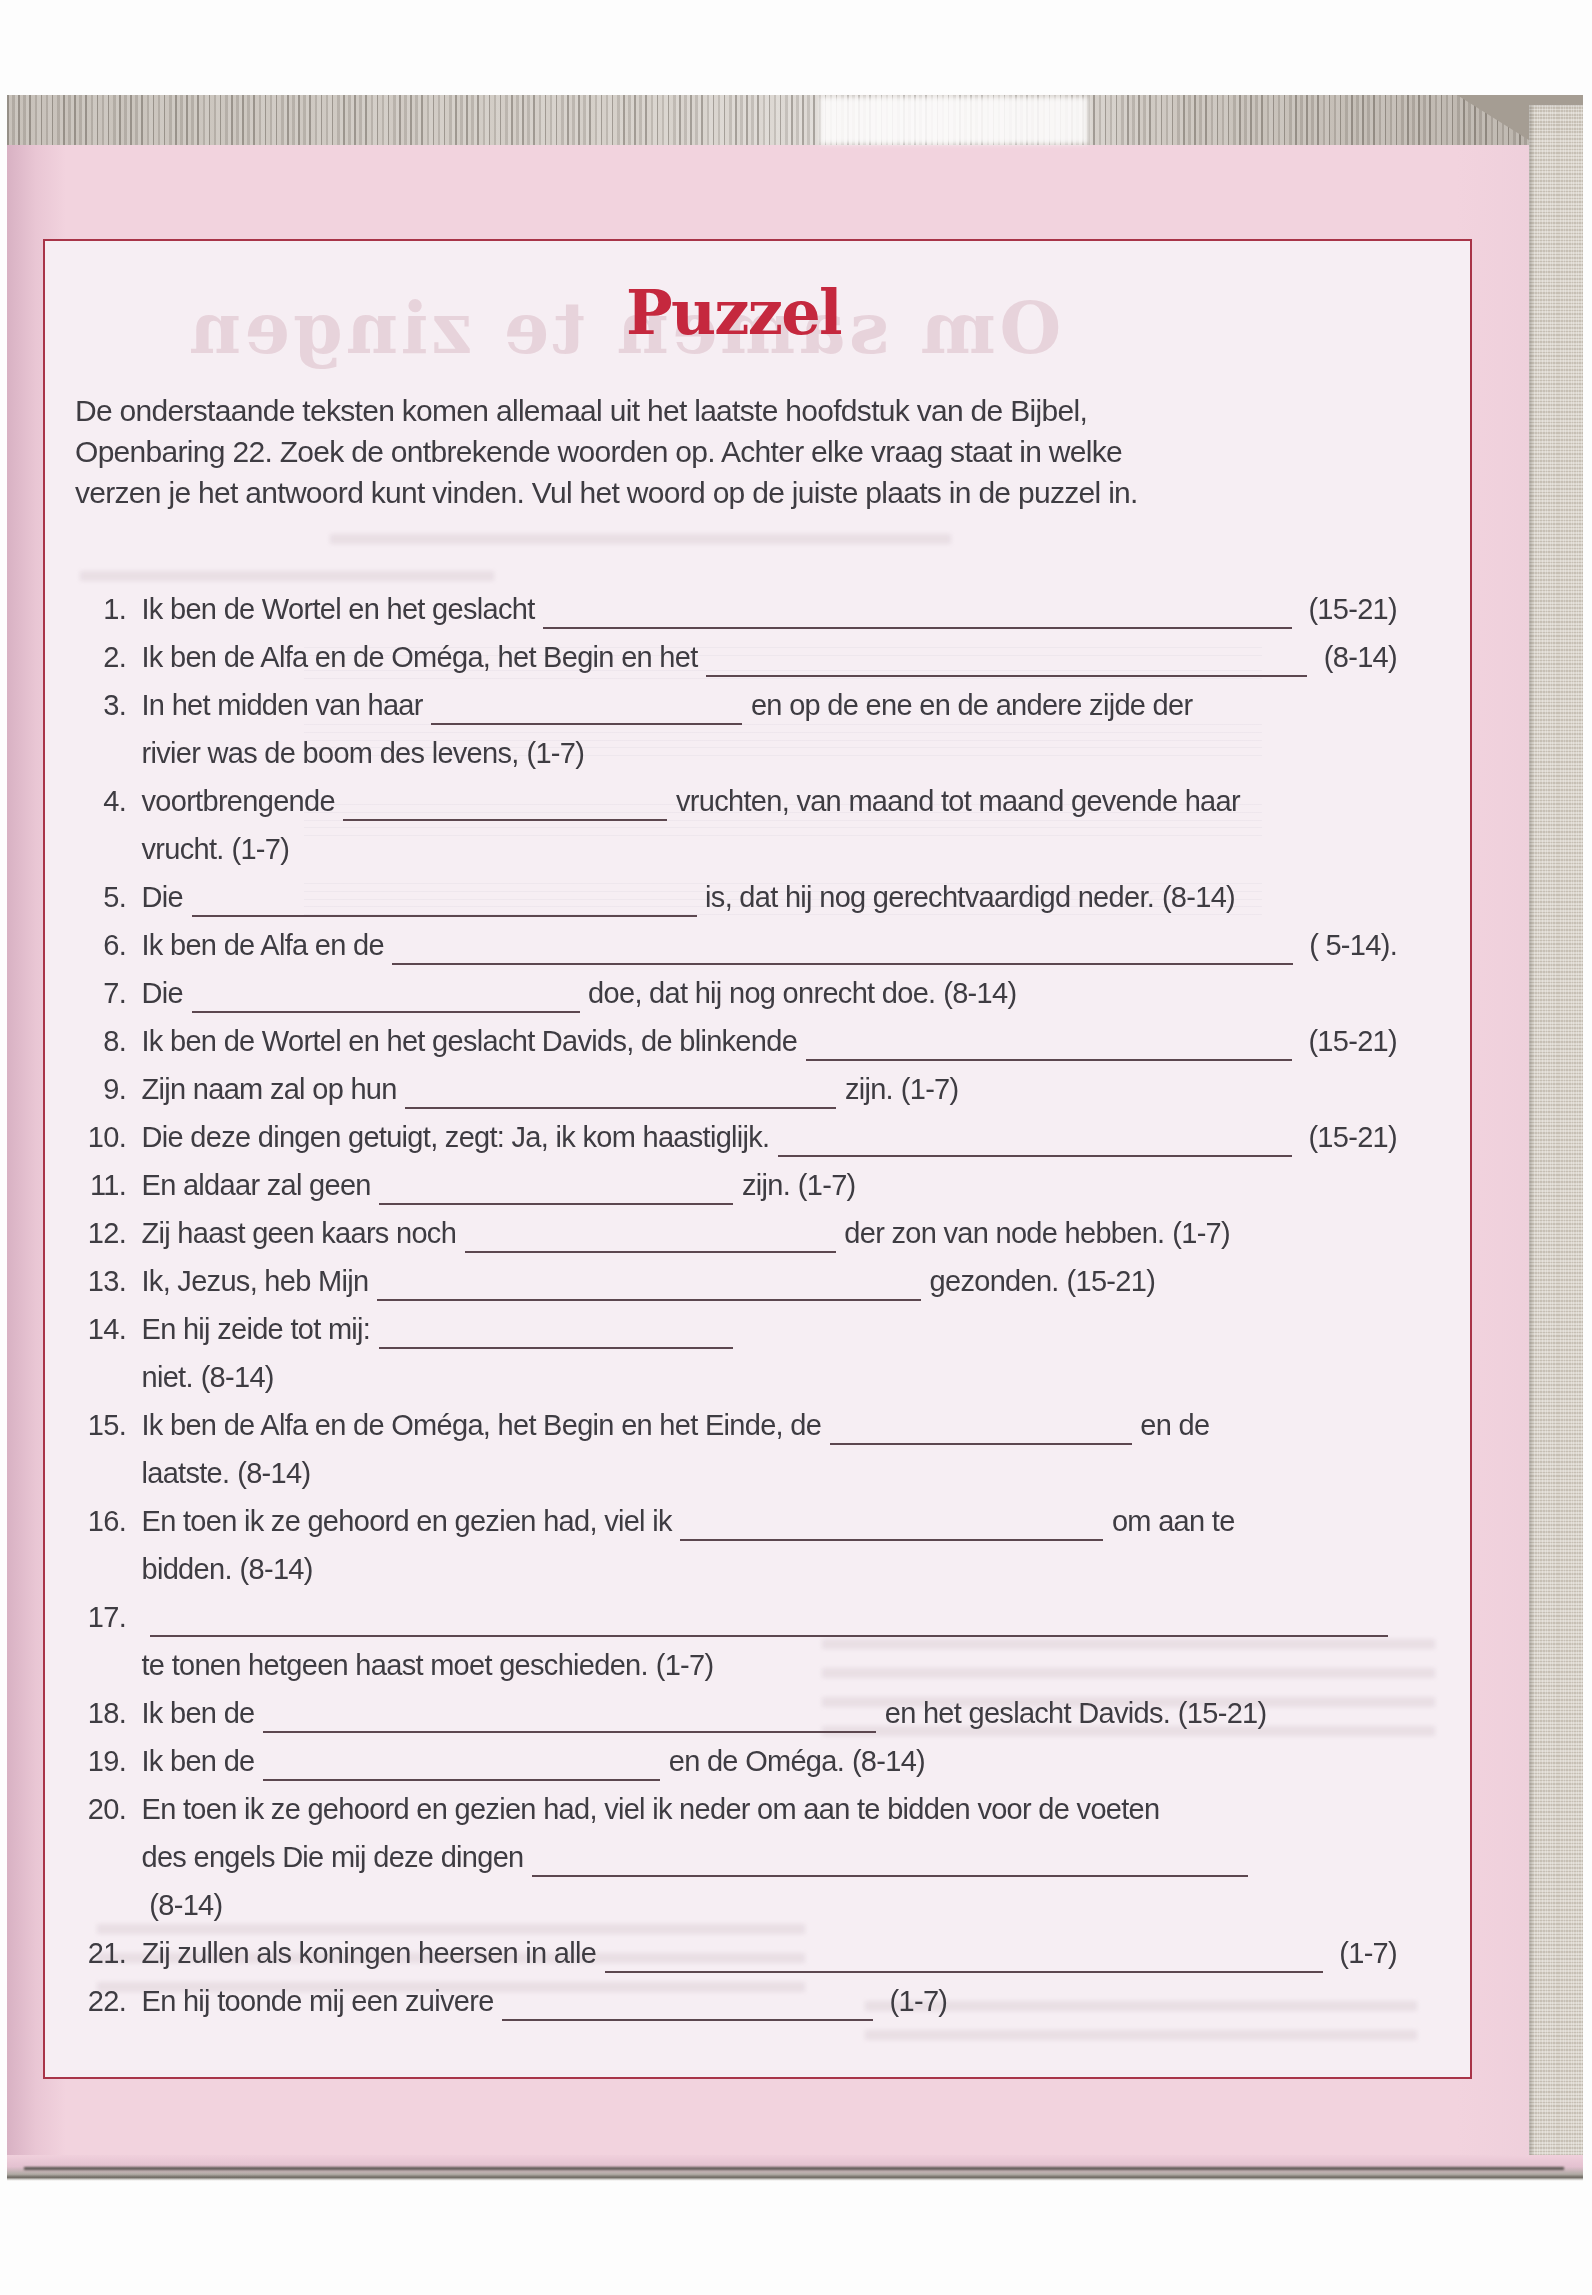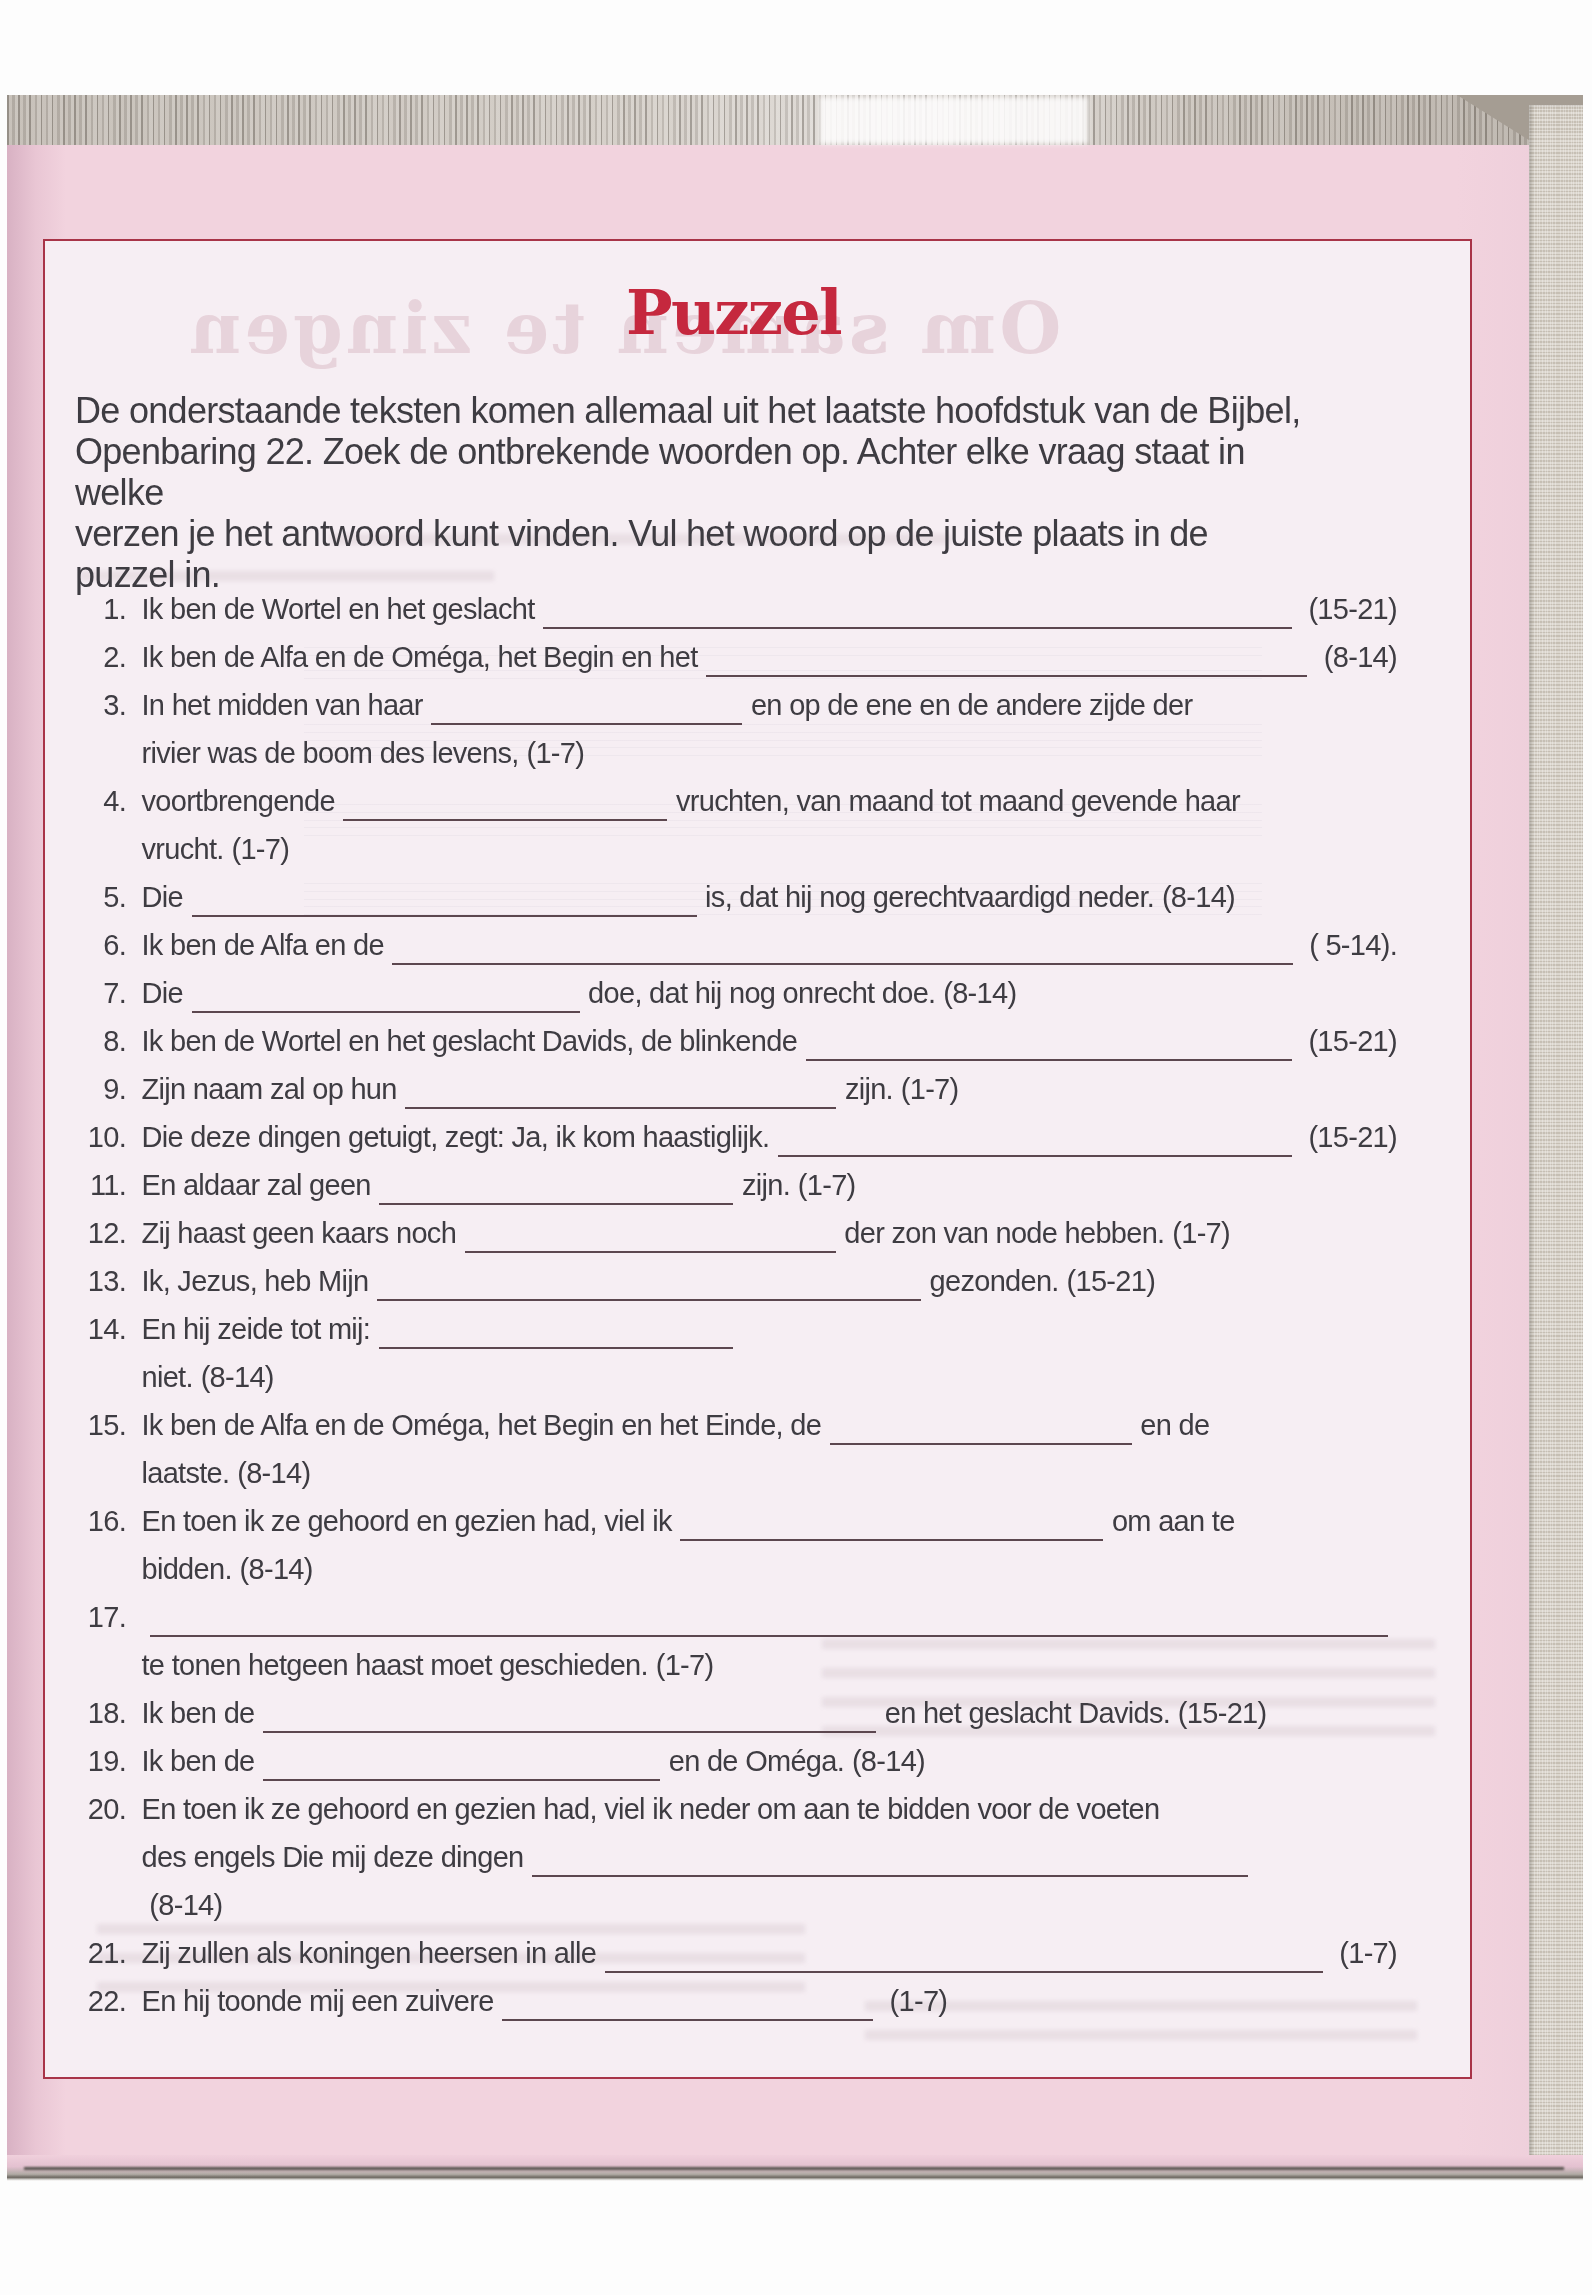--- a/index.html
+++ b/index.html
@@ -38,21 +38,21 @@
   .staff{position:absolute;left:259px;width:958px;height:33px;opacity:.5;
         background:repeating-linear-gradient(180deg,rgba(105,105,135,.11) 0 0.9px,rgba(0,0,0,0) 0.9px 7.8px);}
   .smudge{position:absolute;filter:blur(2.2px);
         background:repeating-linear-gradient(180deg,rgba(142,116,128,.12) 0 10.4px,rgba(0,0,0,0) 10.4px 29px);}
   
   .title{position:absolute;top:41px;left:0;right:48px;text-align:center;
         font-family:"DejaVu Serif",serif;font-weight:bold;font-size:62px;line-height:1;
         letter-spacing:-1.7px;color:var(--accent_red,#c5283e);}
   
   .intro{position:absolute;top:149px;left:30px;width:1234px;
-        font-size:36px;line-height:41px;letter-spacing:-0.7px;color:var(--text,#3e3c42);}
+        font-size:30px;line-height:41px;letter-spacing:-0.7px;color:var(--text,#3e3c42);}
   
   .list{position:absolute;top:341px;left:0;width:1424px;}
   .row{display:flex;align-items:flex-end;height:48px;padding-right:72px;box-sizing:border-box;
         font-size:29px;line-height:35px;letter-spacing:-0.7px;color:var(--text,#3e3c42);}
   .num{flex:none;width:81px;text-align:right;margin-right:15.5px;margin-bottom:3.5px;}
   .txt,.ref{white-space:pre;margin-bottom:3.5px;}
   .ref{margin-left:7.8px;}
   .blank{flex:none;height:26px;border-bottom:2.6px solid var(--blank_line,#5c474f);margin:0 8.6px 0.9px 8.6px;}
   .blank.fill{flex:1;}
 </style>

